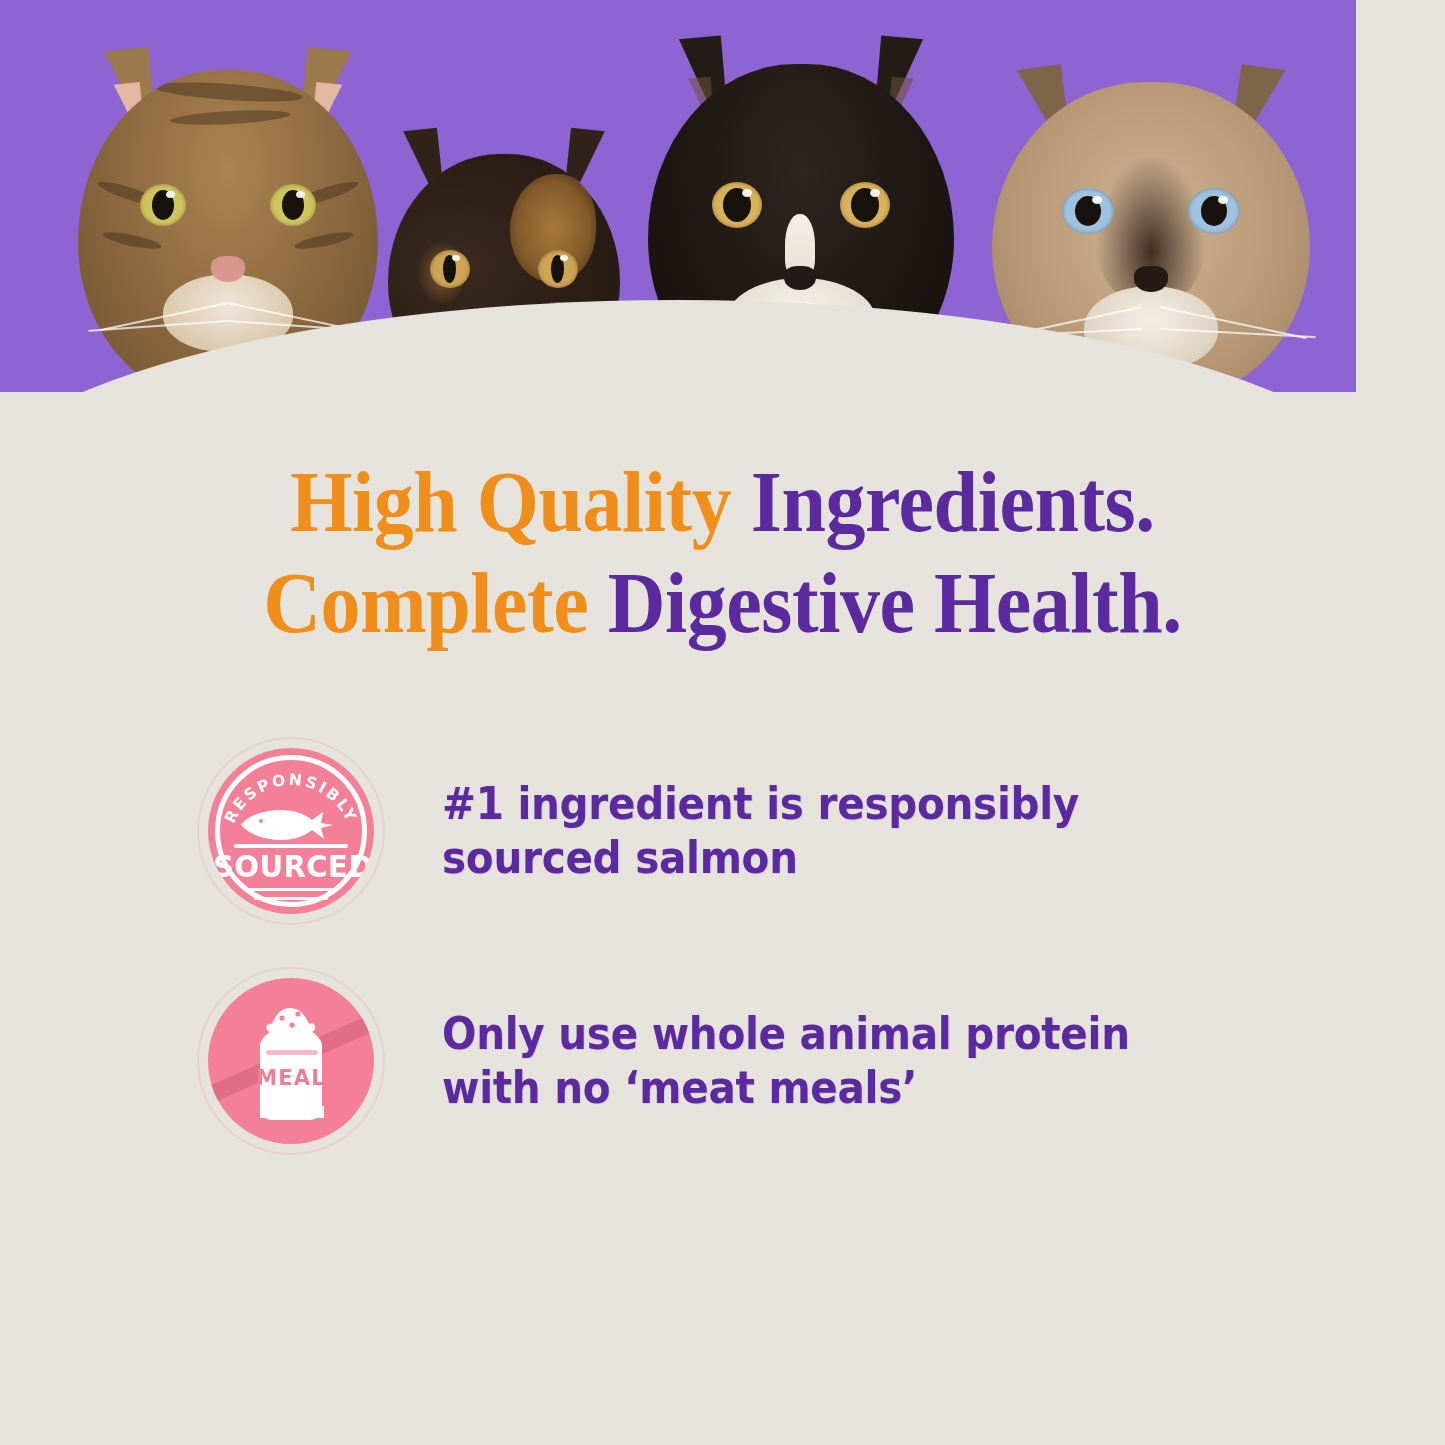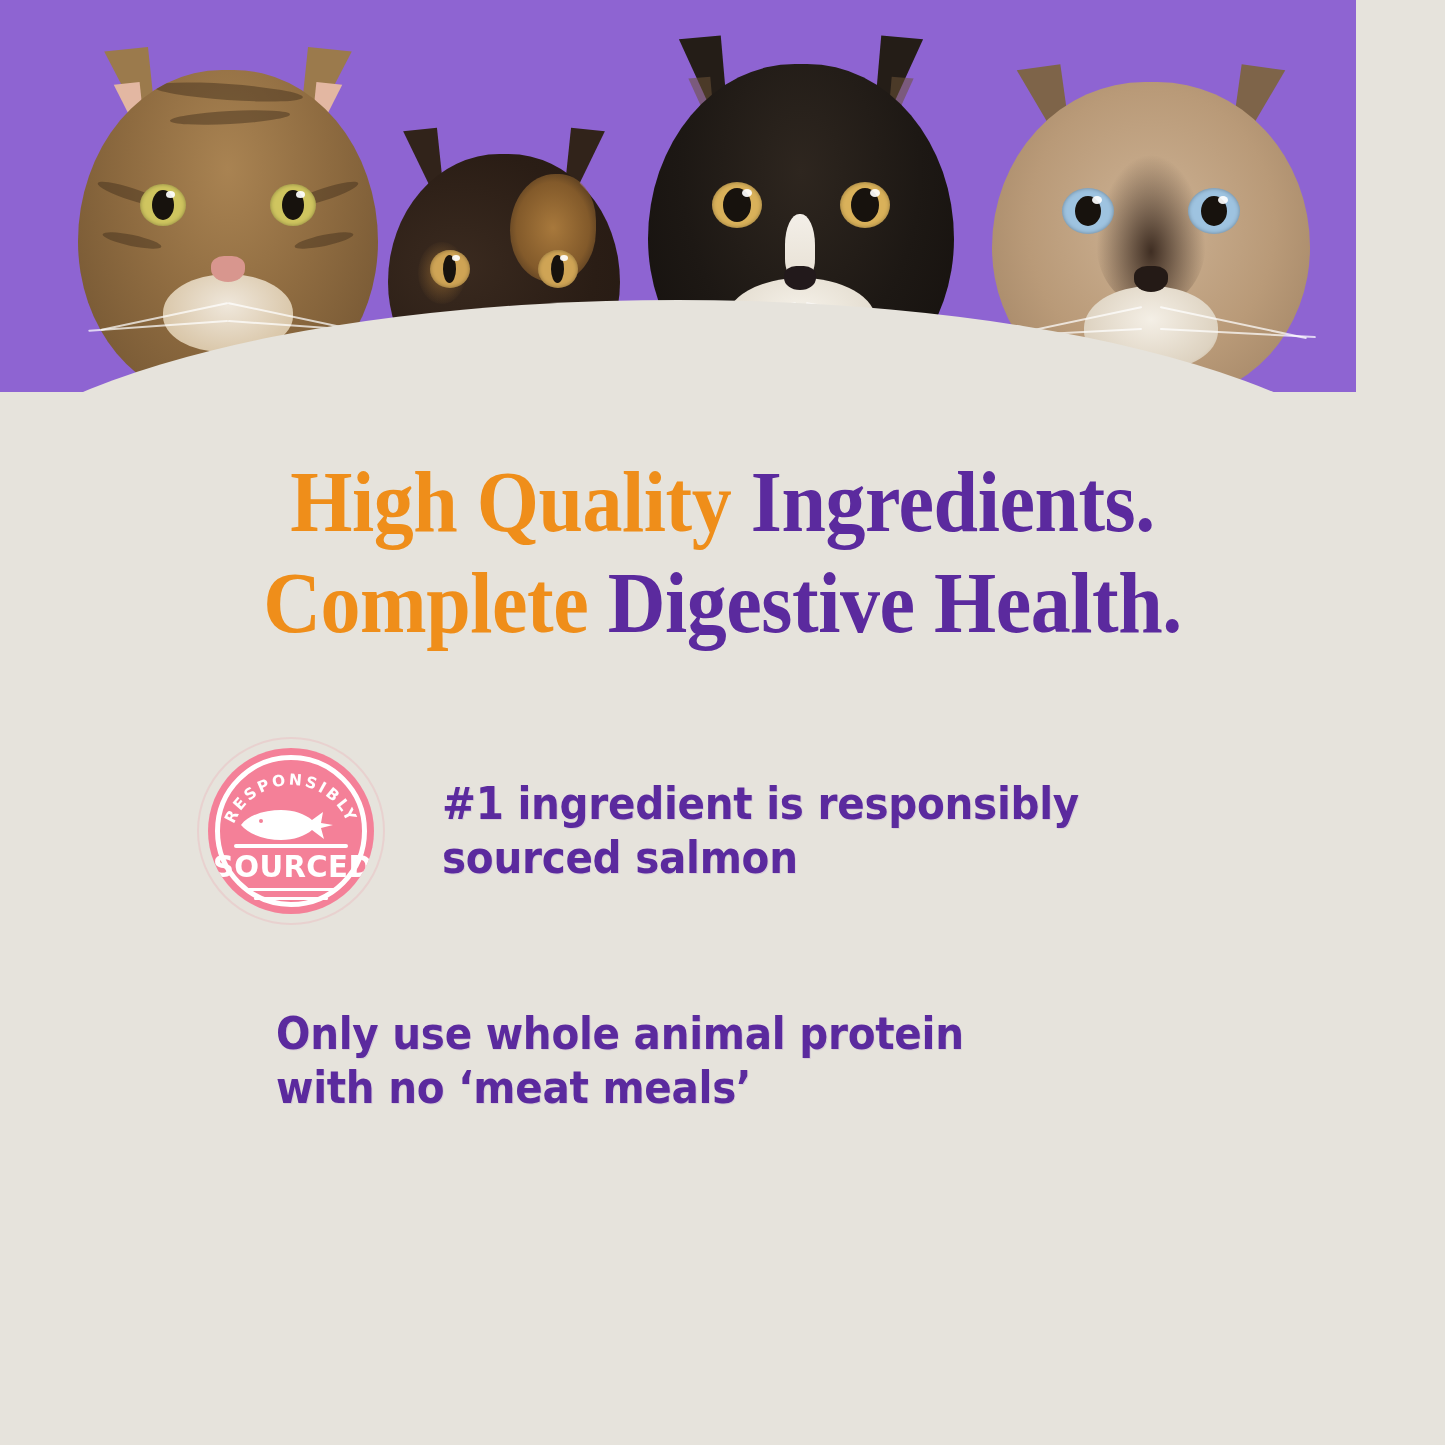--- a/index.html
+++ b/index.html
@@ -509,20 +509,33 @@
         <span class="seal-rule b1"></span>
         <span class="seal-rule b2"></span>
       </div>
       <div class="feature-text">
         <span class="l1">#1 ingredient is responsibly</span>
         <span class="l2">sourced salmon</span>
       </div>
     </div>
 
     <div class="feature-row">
+      <div class="badge">
+        <span class="bag-slash"></span>
+        <svg class="bag-svg" viewBox="0 0 100 120">
+          <path fill="#ffffff" d="M28 30c-6-2-4-10 2-8 4-10 10-16 18-16s15 6 19 16c6-3 9 5 3 8 6 4 10 9 10 14v62c0 7-5 12-12 12H30c-7 0-12-5-12-12V44c0-5 4-10 10-14z"></path>
+          <circle cx="40" cy="16" r="2.6" fill="#f48098"></circle>
+          <circle cx="56" cy="12" r="2.6" fill="#f48098"></circle>
+          <circle cx="50" cy="23" r="2.6" fill="#f48098"></circle>
+          <rect x="24" y="48" width="52" height="5" rx="2.5" fill="#f48098" opacity=".55"></rect>
+          <rect x="18" y="104" width="16" height="12" fill="#ffffff"></rect>
+          <rect x="66" y="104" width="16" height="12" fill="#ffffff"></rect>
+        </svg>
+        <div class="bag-word">MEAL</div>
+      </div>
       <div class="feature-text">
         <span class="l1">Only use whole animal protein</span>
         <span class="l2">with no ‘meat meals’</span>
       </div>
     </div>
 
 
   </div>
 </div>
 

